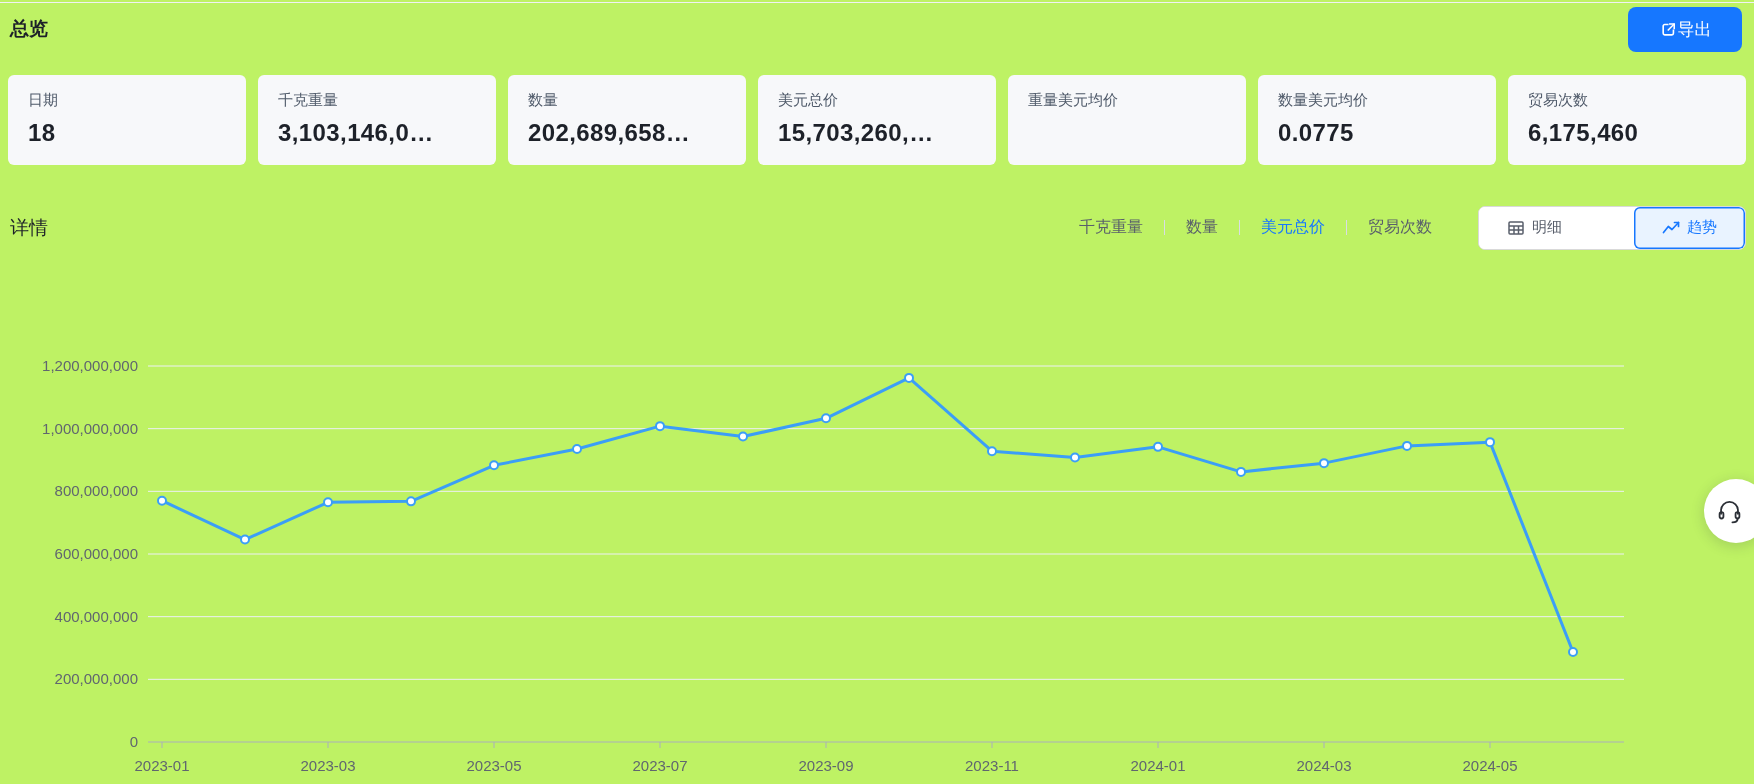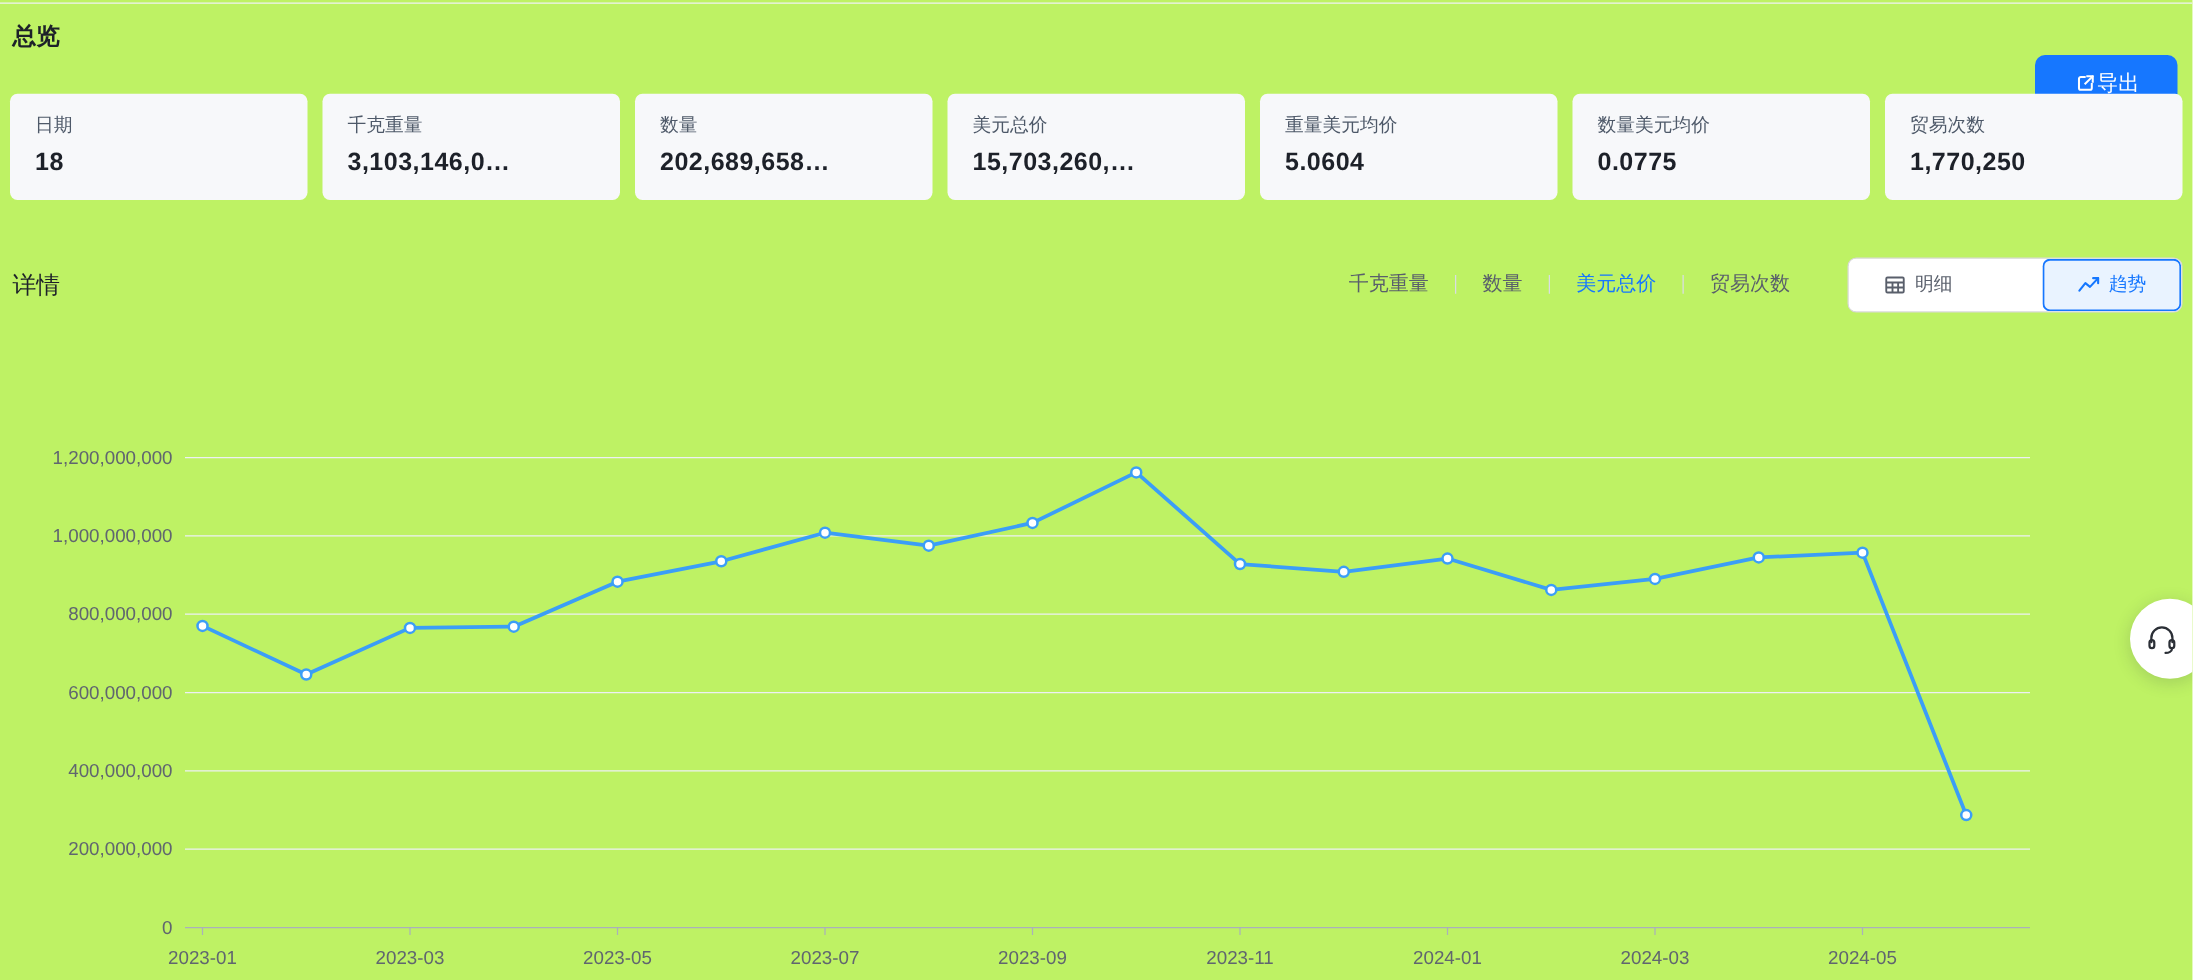--- a/index.html
+++ b/index.html
@@ -7,26 +7,26 @@
   .page {
     position:relative; width:1754px; height:784px; overflow:hidden;
     background:#bef264; font-family:"Liberation Sans", sans-serif; color:var(--text);padding-left:44px;
   }
   .top-divider { position:absolute; top:2px; left:0; right:0; height:1px; background:#f0f2f5; }
   .page-title { position:absolute; left:10px; top:16px; font-size:19px; font-weight:bold; color:var(--text); }
   .export-btn {
     position:absolute; right:12px; top:7px; width:114px; height:45px;
     background:var(--accent); color:#fff; border:none; border-radius:8px;
     font-size:17px; display:flex; align-items:center; justify-content:center; gap:0;
-    cursor:pointer; font-family:inherit;margin-top:37px;
+    cursor:pointer; font-family:inherit;
   }
   .cards { position:absolute; top:75px; left:8px; right:8px; display:flex; gap:12px; }
   .card { flex:1; background:var(--card-bg); border-radius:6px; padding:16px 20px 18px; }
   .card-label { font-size:15px; color:var(--muted); }
-  .card-value { margin-top:9px; font-size:20px; font-weight:bold; color:var(--text); letter-spacing:.4px; white-space:nowrap; overflow:hidden; }
+  .card-value { margin-top:9px; font-size:24px; font-weight:bold; color:var(--text); letter-spacing:.4px; white-space:nowrap; overflow:hidden; }
   .detail-row { position:absolute; top:205px; left:10px; right:8px; height:45px; display:flex; align-items:center; }
   .detail-title { font-size:19px; font-weight:normal; color:var(--text); margin-right:auto; }
   .metric-tabs { display:flex; align-items:center; gap:21px; margin-right:46px; }
   .metric-tab { font-size:16px; color:#595f6b; cursor:pointer; white-space:nowrap; }
   .metric-tab.active { color:var(--accent); }
   .tab-sep { width:1px; height:15px; background:var(--separator); }
   .segmented { display:flex; border:1px solid var(--control-border); border-radius:7px; background:#fff; overflow:hidden; }
   .segment {
     width:111px; height:42px; display:flex; align-items:center; justify-content:center;
     gap:7px; font-size:15px; color:#595f6b; cursor:pointer; background:#fff;
@@ -76,29 +76,28 @@
     <div class="card">
       <div class="card-label">数量</div>
       <div class="card-value">202,689,658…</div>
     </div>
     <div class="card">
       <div class="card-label">美元总价</div>
       <div class="card-value">15,703,260,…</div>
     </div>
     <div class="card">
       <div class="card-label">重量美元均价</div>
-      <div class="card-value">5.0604</div>
     </div>
     <div class="card">
       <div class="card-label">数量美元均价</div>
       <div class="card-value">0.0775</div>
     </div>
     <div class="card">
       <div class="card-label">贸易次数</div>
-      <div class="card-value">1,770,250</div>
+      <div class="card-value">6,175,460</div>
     </div>
   </div>
 
   <div class="detail-row">
     <div class="detail-title">详情</div>
 
     <div class="metric-tabs">
       <div class="metric-tab">千克重量</div>
       <div class="tab-sep"></div>
       <div class="metric-tab">数量</div>

